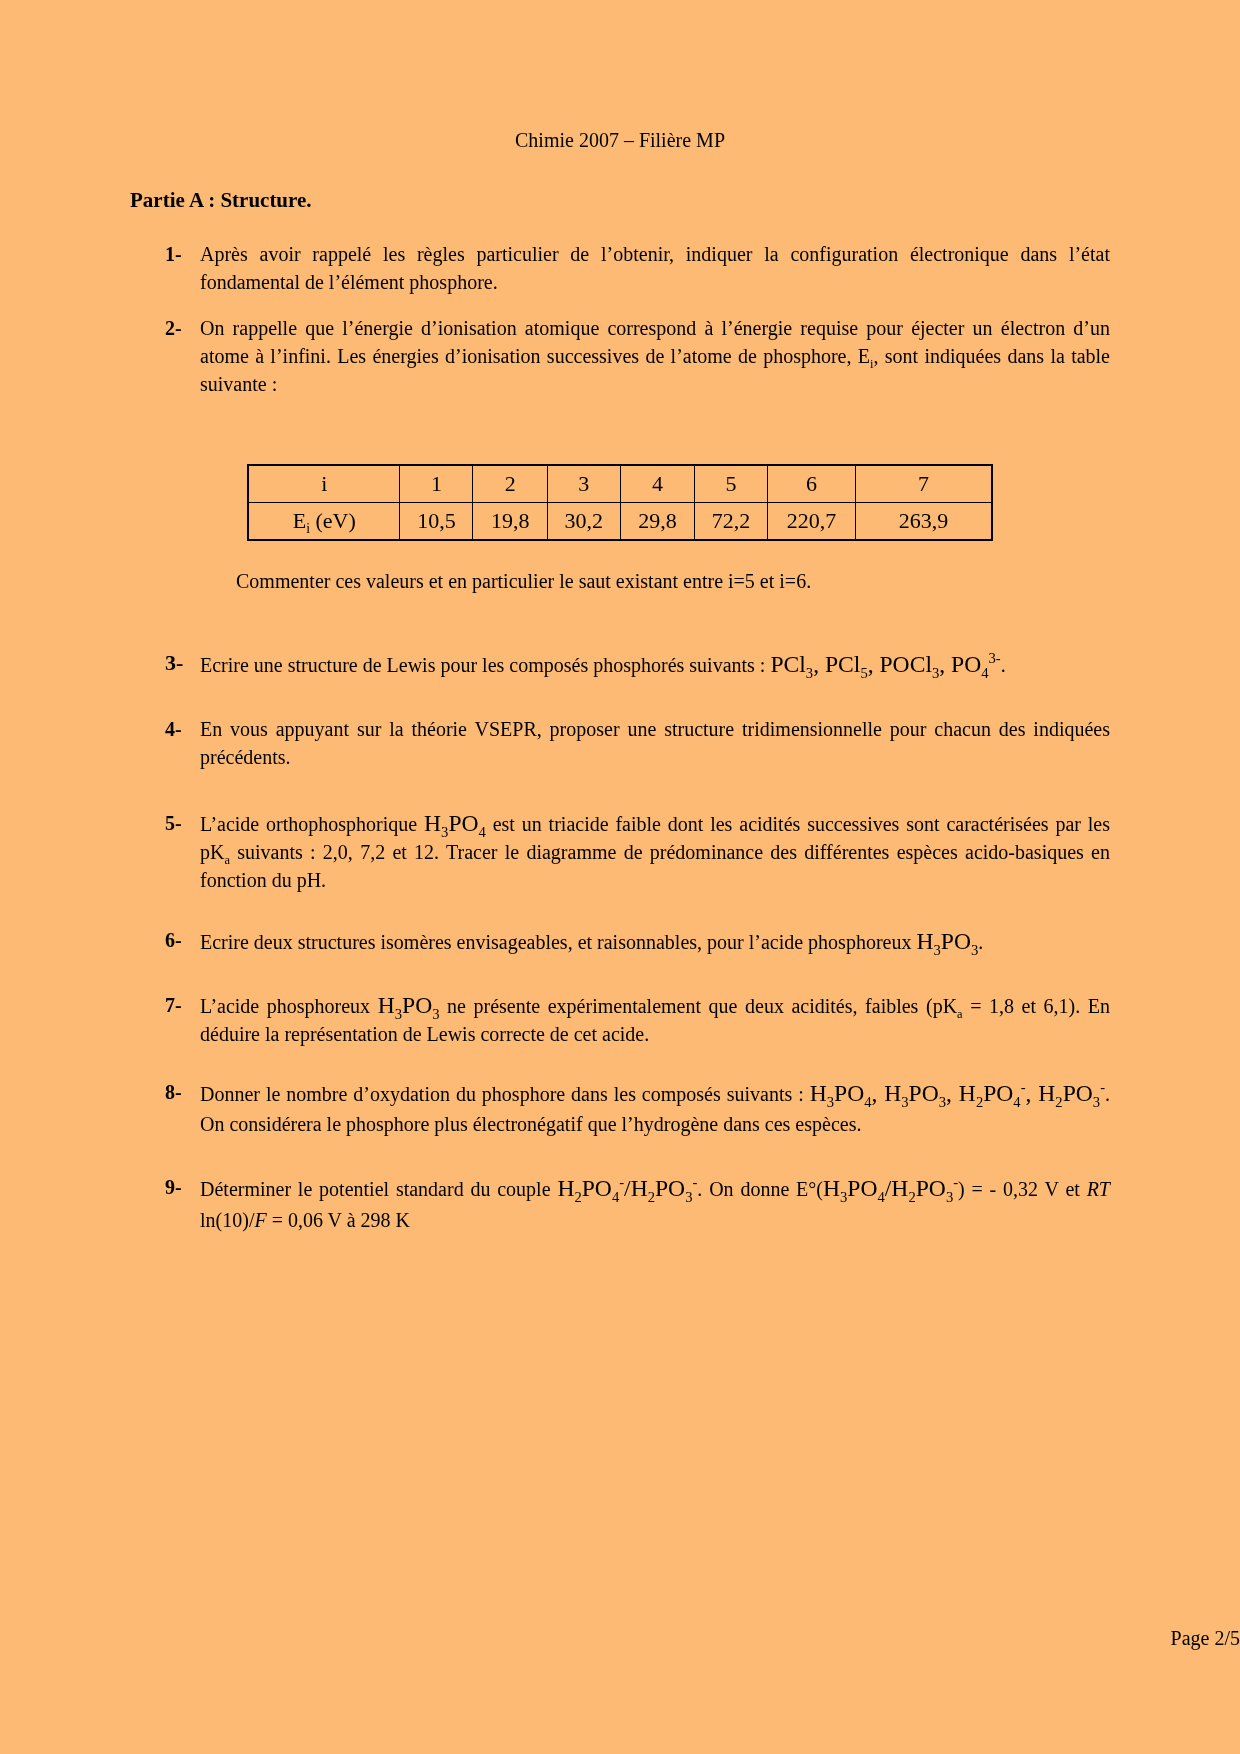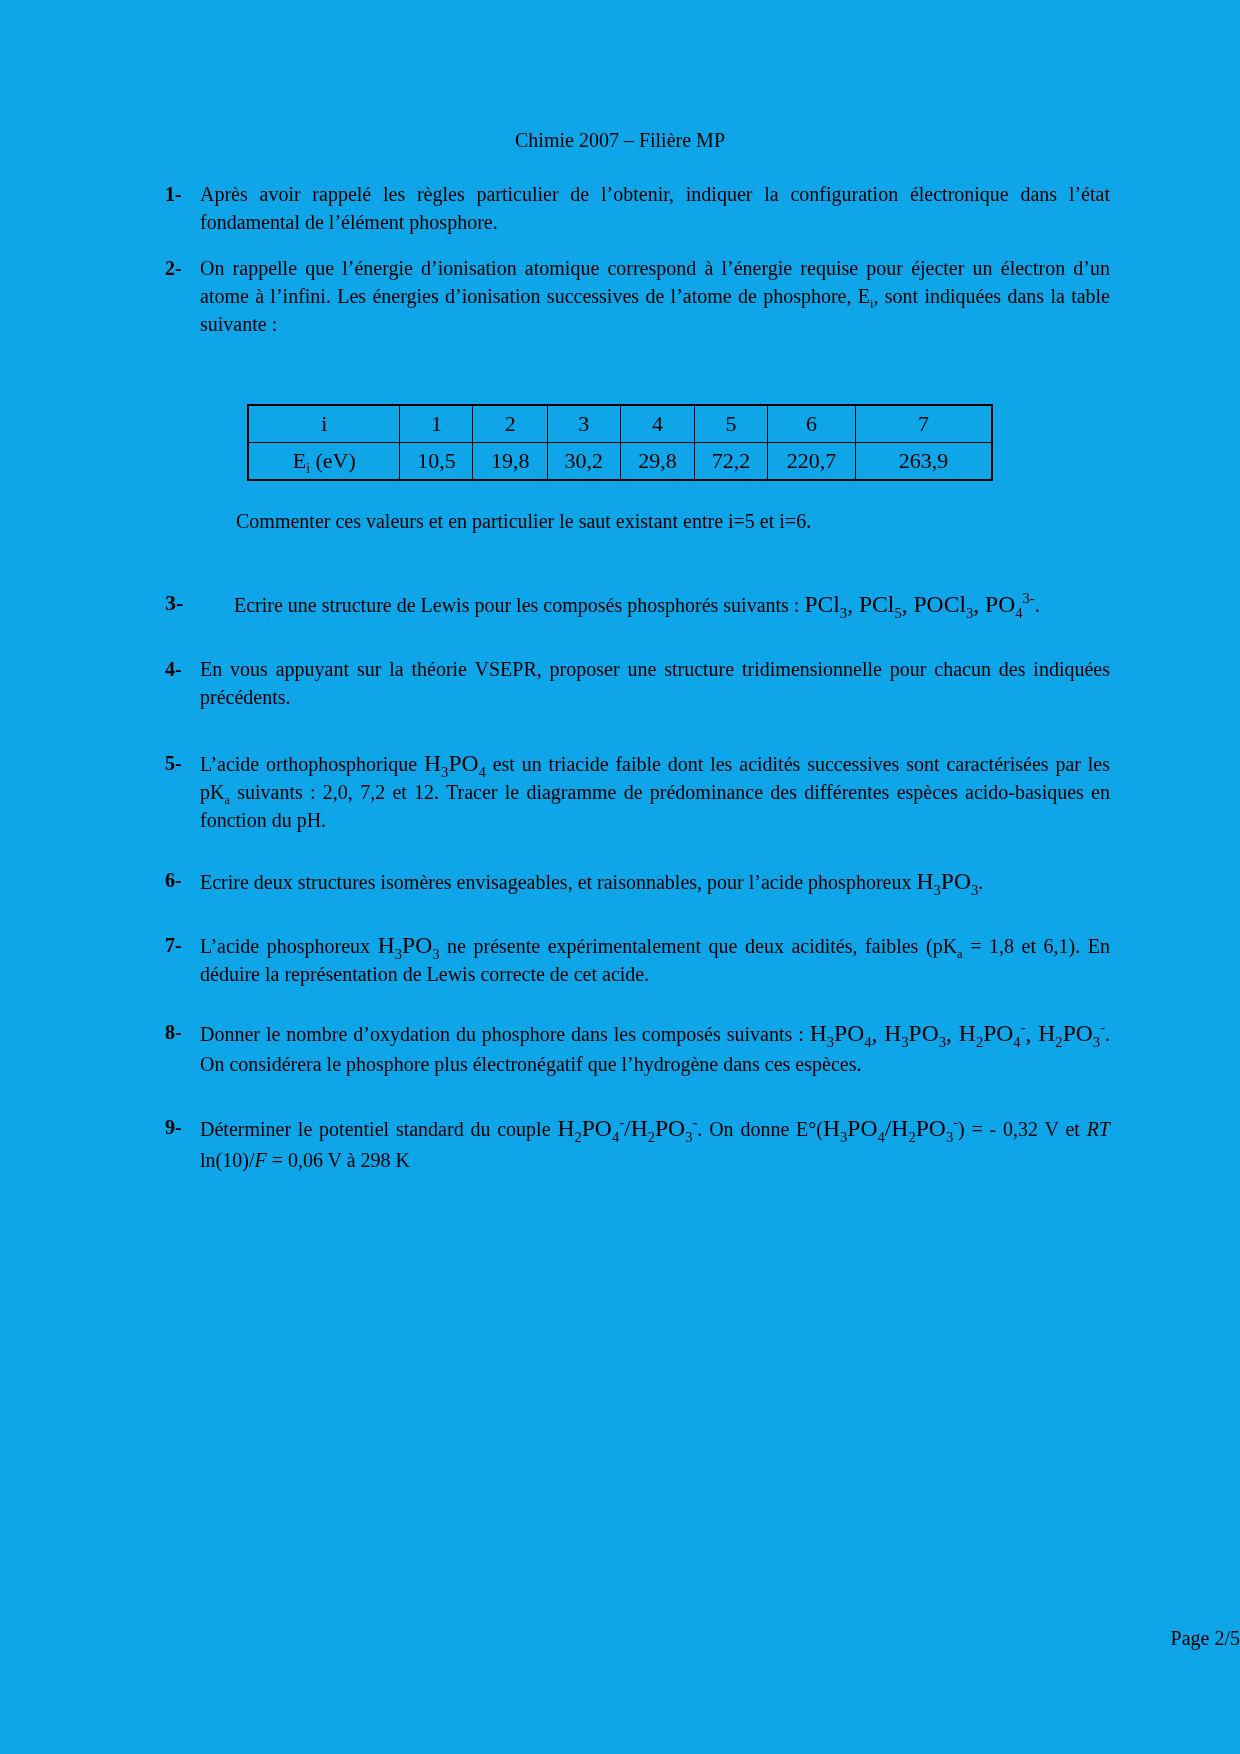--- a/index.html
+++ b/index.html
@@ -1,20 +1,20 @@
 <!DOCTYPE html>
 <html><head>
 <meta charset="utf-8">
 <style>
   html, body { margin: 0; padding: 0; background: #888; }
   .page {
     width: 1240px;
     height: 1754px;
     margin: 0 auto;
-    background: #0ea5e9;
+    background: #fdba74;
     color: #000000;
     font-family: "Liberation Serif", "DejaVu Serif", serif;
     font-size: 20px;
     position: relative;
     overflow: hidden;
   }
   .content { padding: 0 130px; }
   .doc-title {
     margin-top: 126px;
     text-align: center;
@@ -37,21 +37,21 @@
   }
   .q-num-big { font-size: 22px; }
   .q-text {
     flex: 1;
     text-align: justify;
     line-height: 28px;
   }
   .q1 { margin-top: 26px; }
   .q2 { margin-top: 18px; }
   .q3 { margin-top: 54px; }
-  .q3 .q-text { line-height: 31px; margin-left: 34px; }
+  .q3 .q-text { line-height: 31px; }
   .q4 { margin-top: 34px; }
   .q5 { margin-top: 38px; }
   .q6 { margin-top: 32px; }
   .q6 .q-text { line-height: 30px; }
   .q7 { margin-top: 34px; }
   .q8 { margin-top: 30px; }
   .q8 .q-text { line-height: 30px; }
   .q9 { margin-top: 34px; }
   .q9 .q-text { line-height: 31px; }
   .chem { font-size: 118%; }
@@ -87,20 +87,21 @@
   }
 </style>
 </head>
 <body>
 
 <div class="page">
   <div class="content">
 
     <div class="doc-title">Chimie 2007 – Filière MP</div>
 
+    <div class="section-heading">Partie A : Structure.</div>
 
     <div class="q q1">
       <span class="q-num">1-</span>
       <div class="q-text">Après avoir rappelé les règles particulier de l’obtenir, indiquer la configuration électronique dans l’état fondamental de l’élément phosphore.</div>
     </div>
 
     <div class="q q2">
       <span class="q-num">2-</span>
       <div class="q-text">On rappelle que l’énergie d’ionisation atomique correspond à l’énergie requise pour éjecter un électron d’un atome à l’infini. Les énergies d’ionisation successives de l’atome de phosphore, E<sub>i</sub>, sont indiquées dans la table suivante :</div>
     </div>

